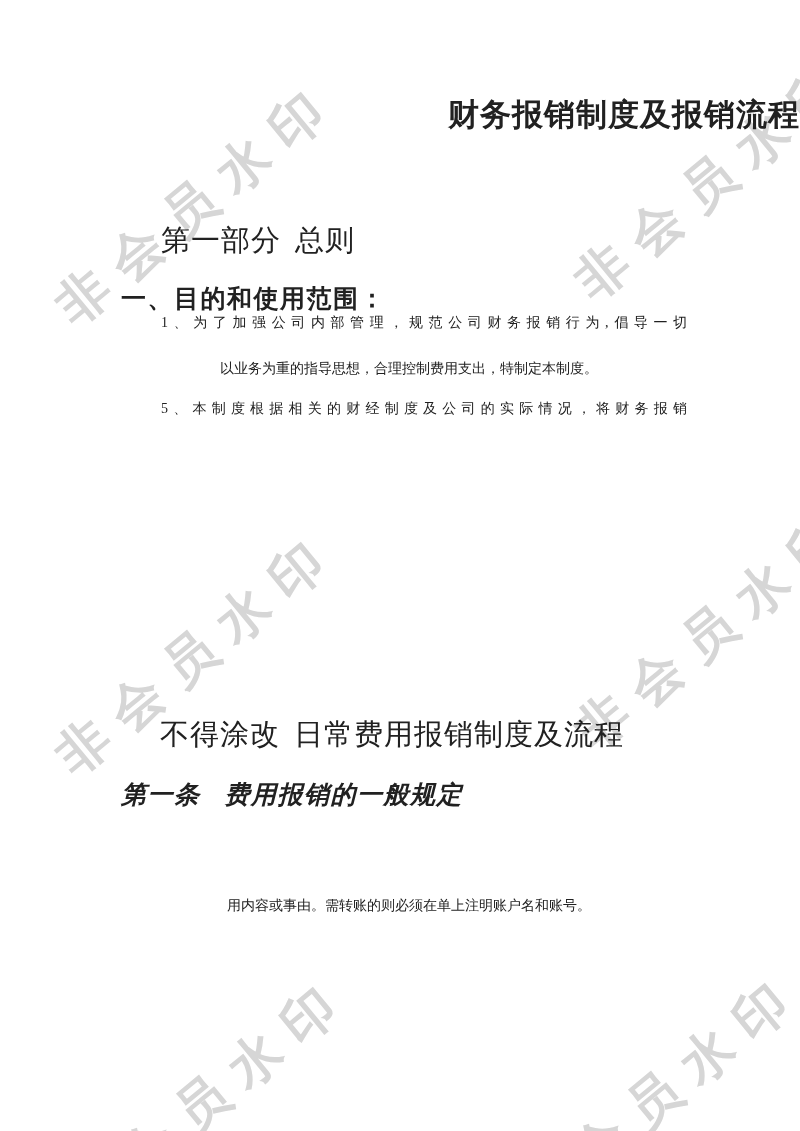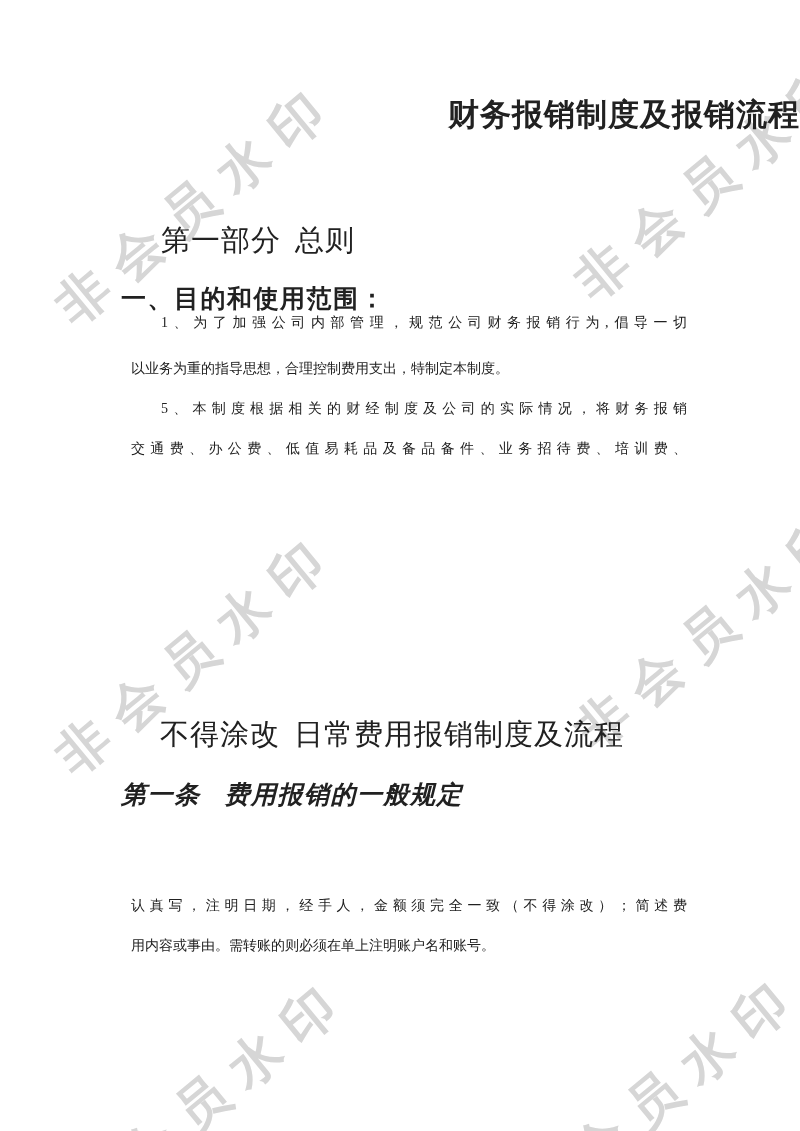--- a/index.html
+++ b/index.html
@@ -44,21 +44,21 @@
   .h-part { font-size: 29px; font-weight: 400; letter-spacing: 1px; line-height: 36px; white-space: nowrap; margin-top: 12px; }
   .h-part .t2 { margin-left: 14px; }
   #h-part1 { left: 161px; top: 210px; }
   #h-part2 { left: 160px; top: 704px; }
   .h-sub { font-size: 25px; font-weight: 700; letter-spacing: 1.5px; line-height: 34px; white-space: nowrap; margin-top: 30px; }
   #h-sec1 { left: 121px; top: 252px; }
   #h-art1 { left: 121px; top: 748px; font-style: italic; }
   #h-art1 .t2 { margin-left: 24px; }
   .para { left: 131px; width: 556px; font-size: 14px; }
   .para .jline { text-align: justify; text-align-last: justify; }
-  .para .lline { text-align: left; font-family: Liberation Serif, serif; }
+  .para .lline { text-align: center; font-family: Liberation Serif, serif; }
   .indent { text-indent: 30px; }
   #para1 { top: 300px; line-height: 46px; }
   #para2 { top: 389px; line-height: 40px; }
   #para3 { top: 554px; line-height: 44px; }
   #para4 { top: 789px; line-height: 42px; }
   #para5 { top: 886px; line-height: 40px; }
 </style>
 </head>
 <body>
 
@@ -81,33 +81,31 @@
 
   <div class="block h-sub" id="h-sec1">一、目的和使用范围：</div>
 
   <div class="block para" id="para1">
     <div class="jline indent">1、为了加强公司内部管理，规范公司财务报销行为,倡导一切</div>
     <div class="lline">以业务为重的指导思想，合理控制费用支出，特制定本制度。</div>
   </div>
 
   <div class="block para" id="para2">
     <div class="jline indent">5、本制度根据相关的财经制度及公司的实际情况，将财务报销</div>
-    <div class="jline">交通费、办公费、低值易耗品及备品备件、业务招待费、培训费、</div>
   </div>
 
   <div class="block para" id="para3">
   </div>
 
   <div class="block h-part" id="h-part2">
     <span class="t1">不得涂改</span><span class="t2">日常费用报销制度及流程</span>
   </div>
 
   <div class="block h-sub" id="h-art1">
     <span class="t1">第一条</span><span class="t2">费用报销的一般规定</span>
   </div>
 
 
   <div class="block para" id="para5">
-    <div class="jline">认真写，注明日期，经手人，金额须完全一致（不得涂改）；简述费</div>
     <div class="lline">用内容或事由。需转账的则必须在单上注明账户名和账号。</div>
   </div>
 
 </div>
 
 </body></html>

